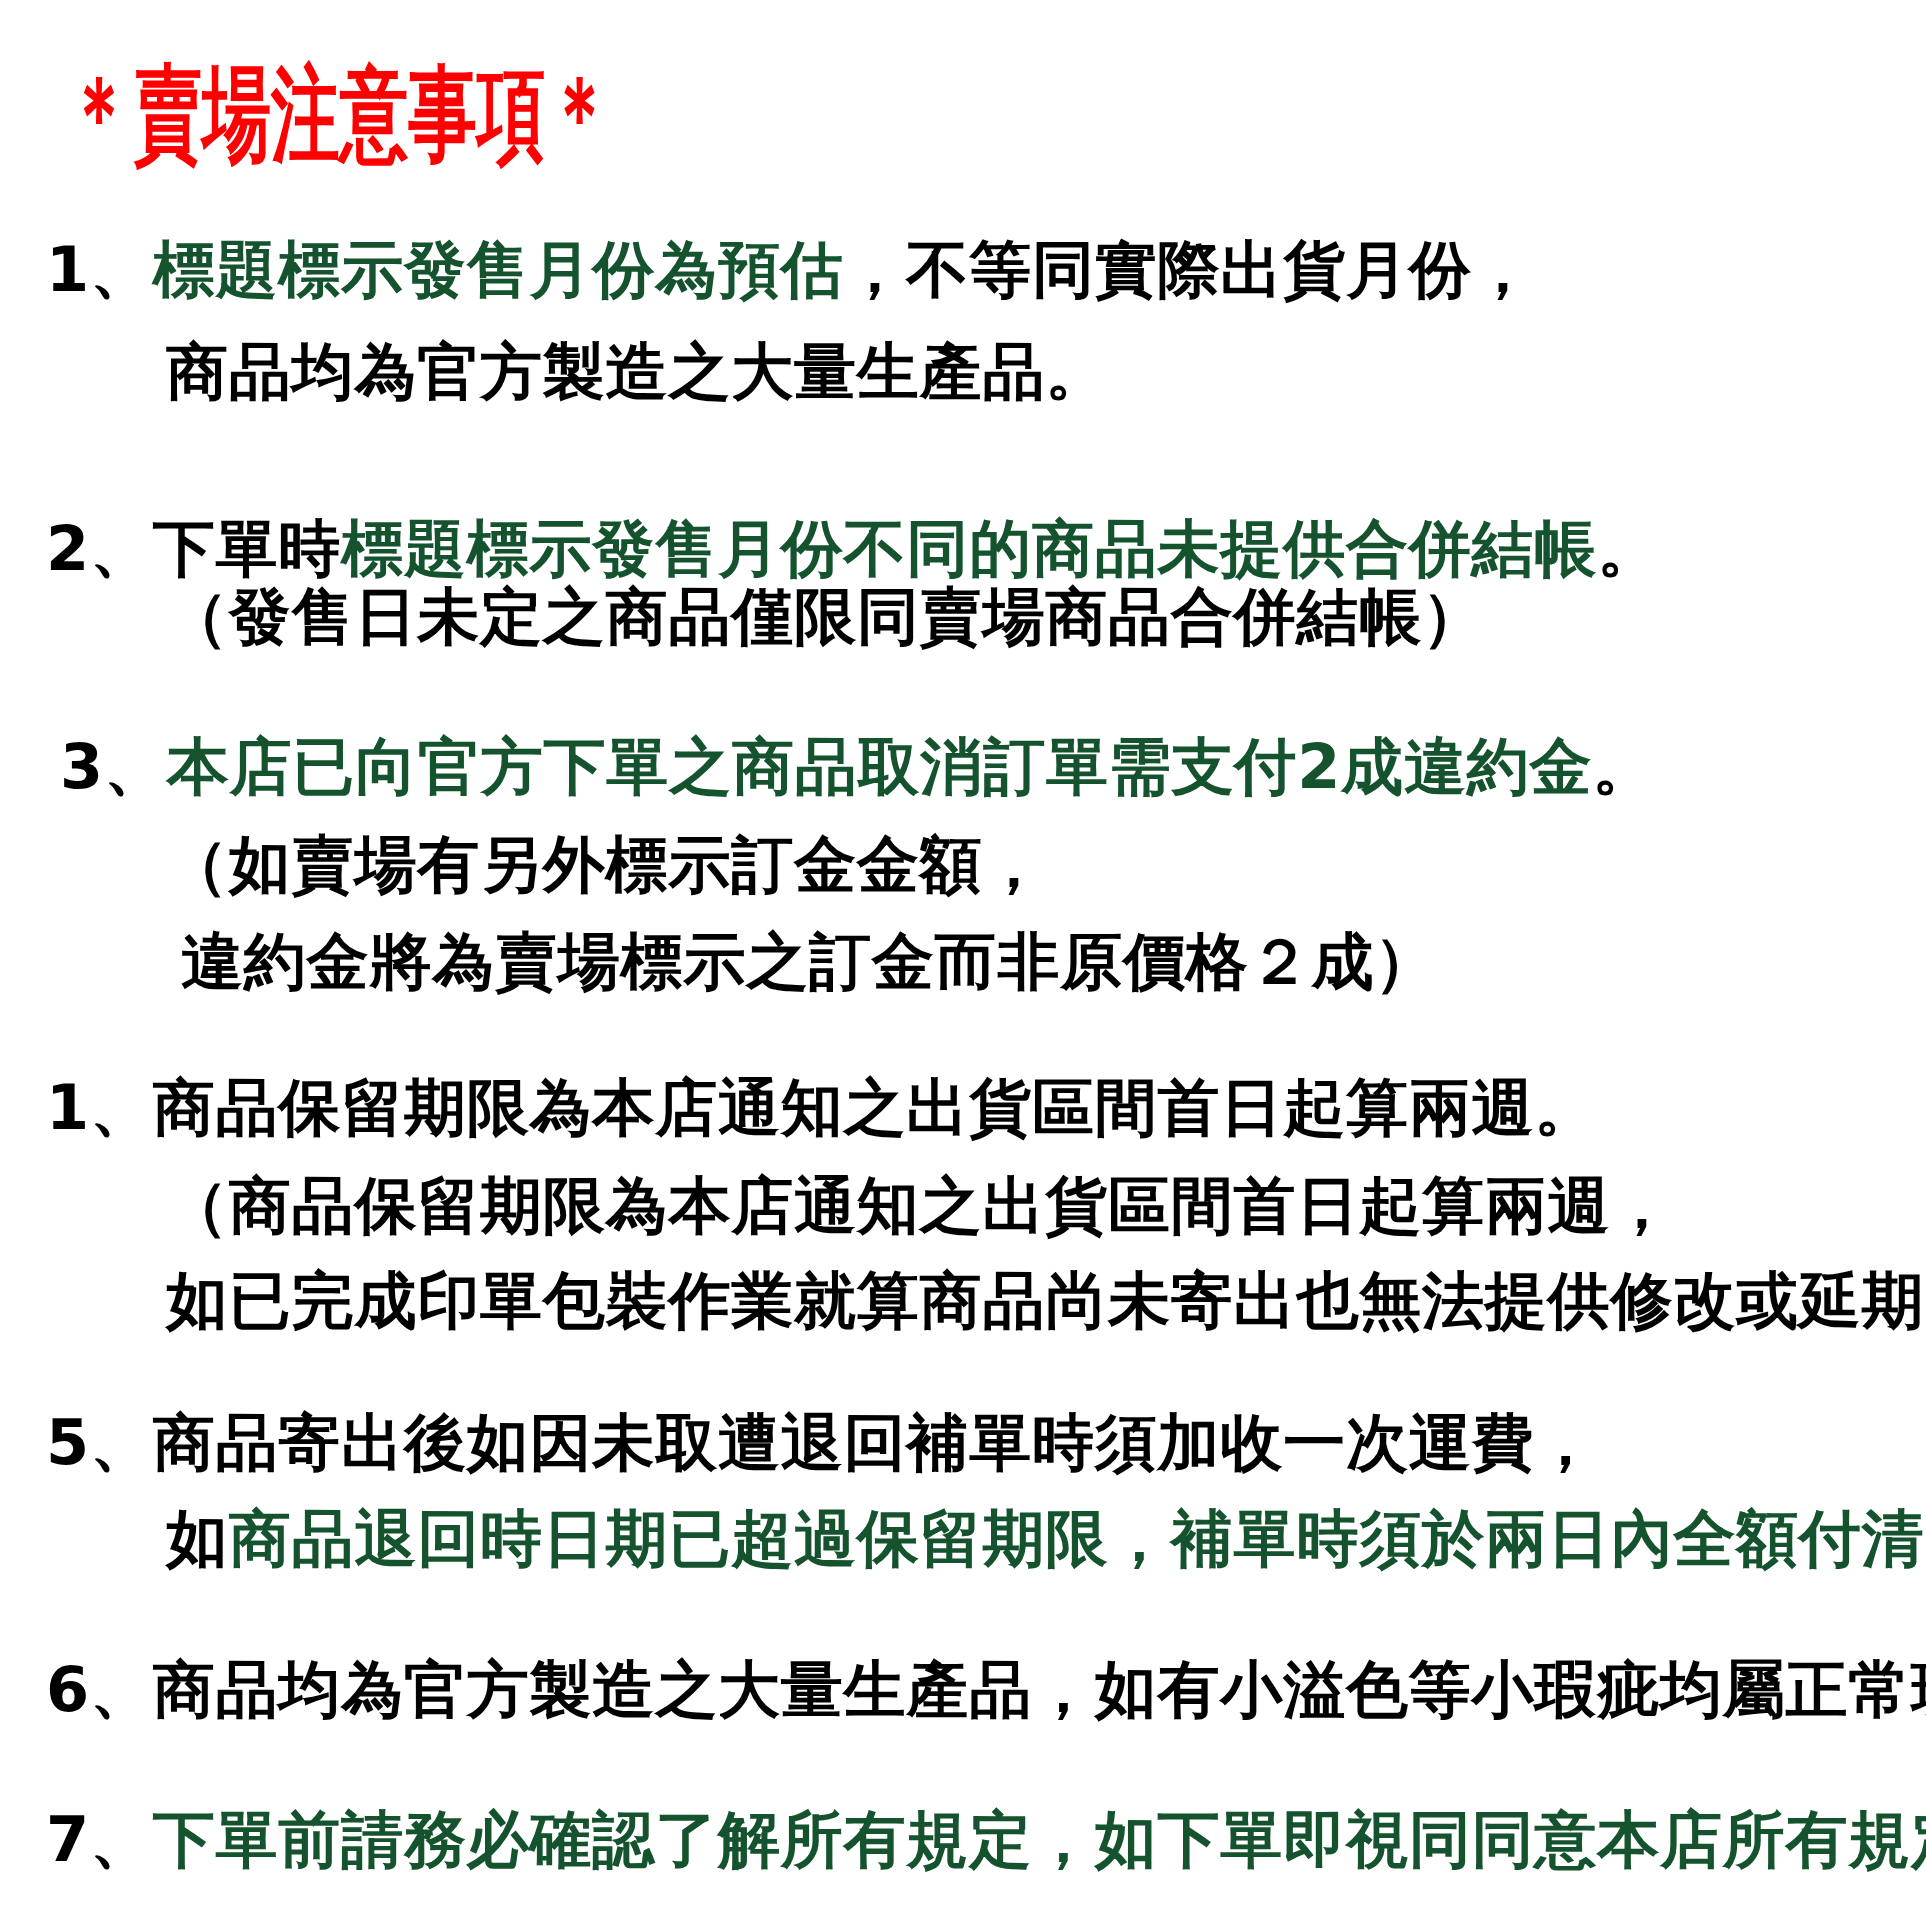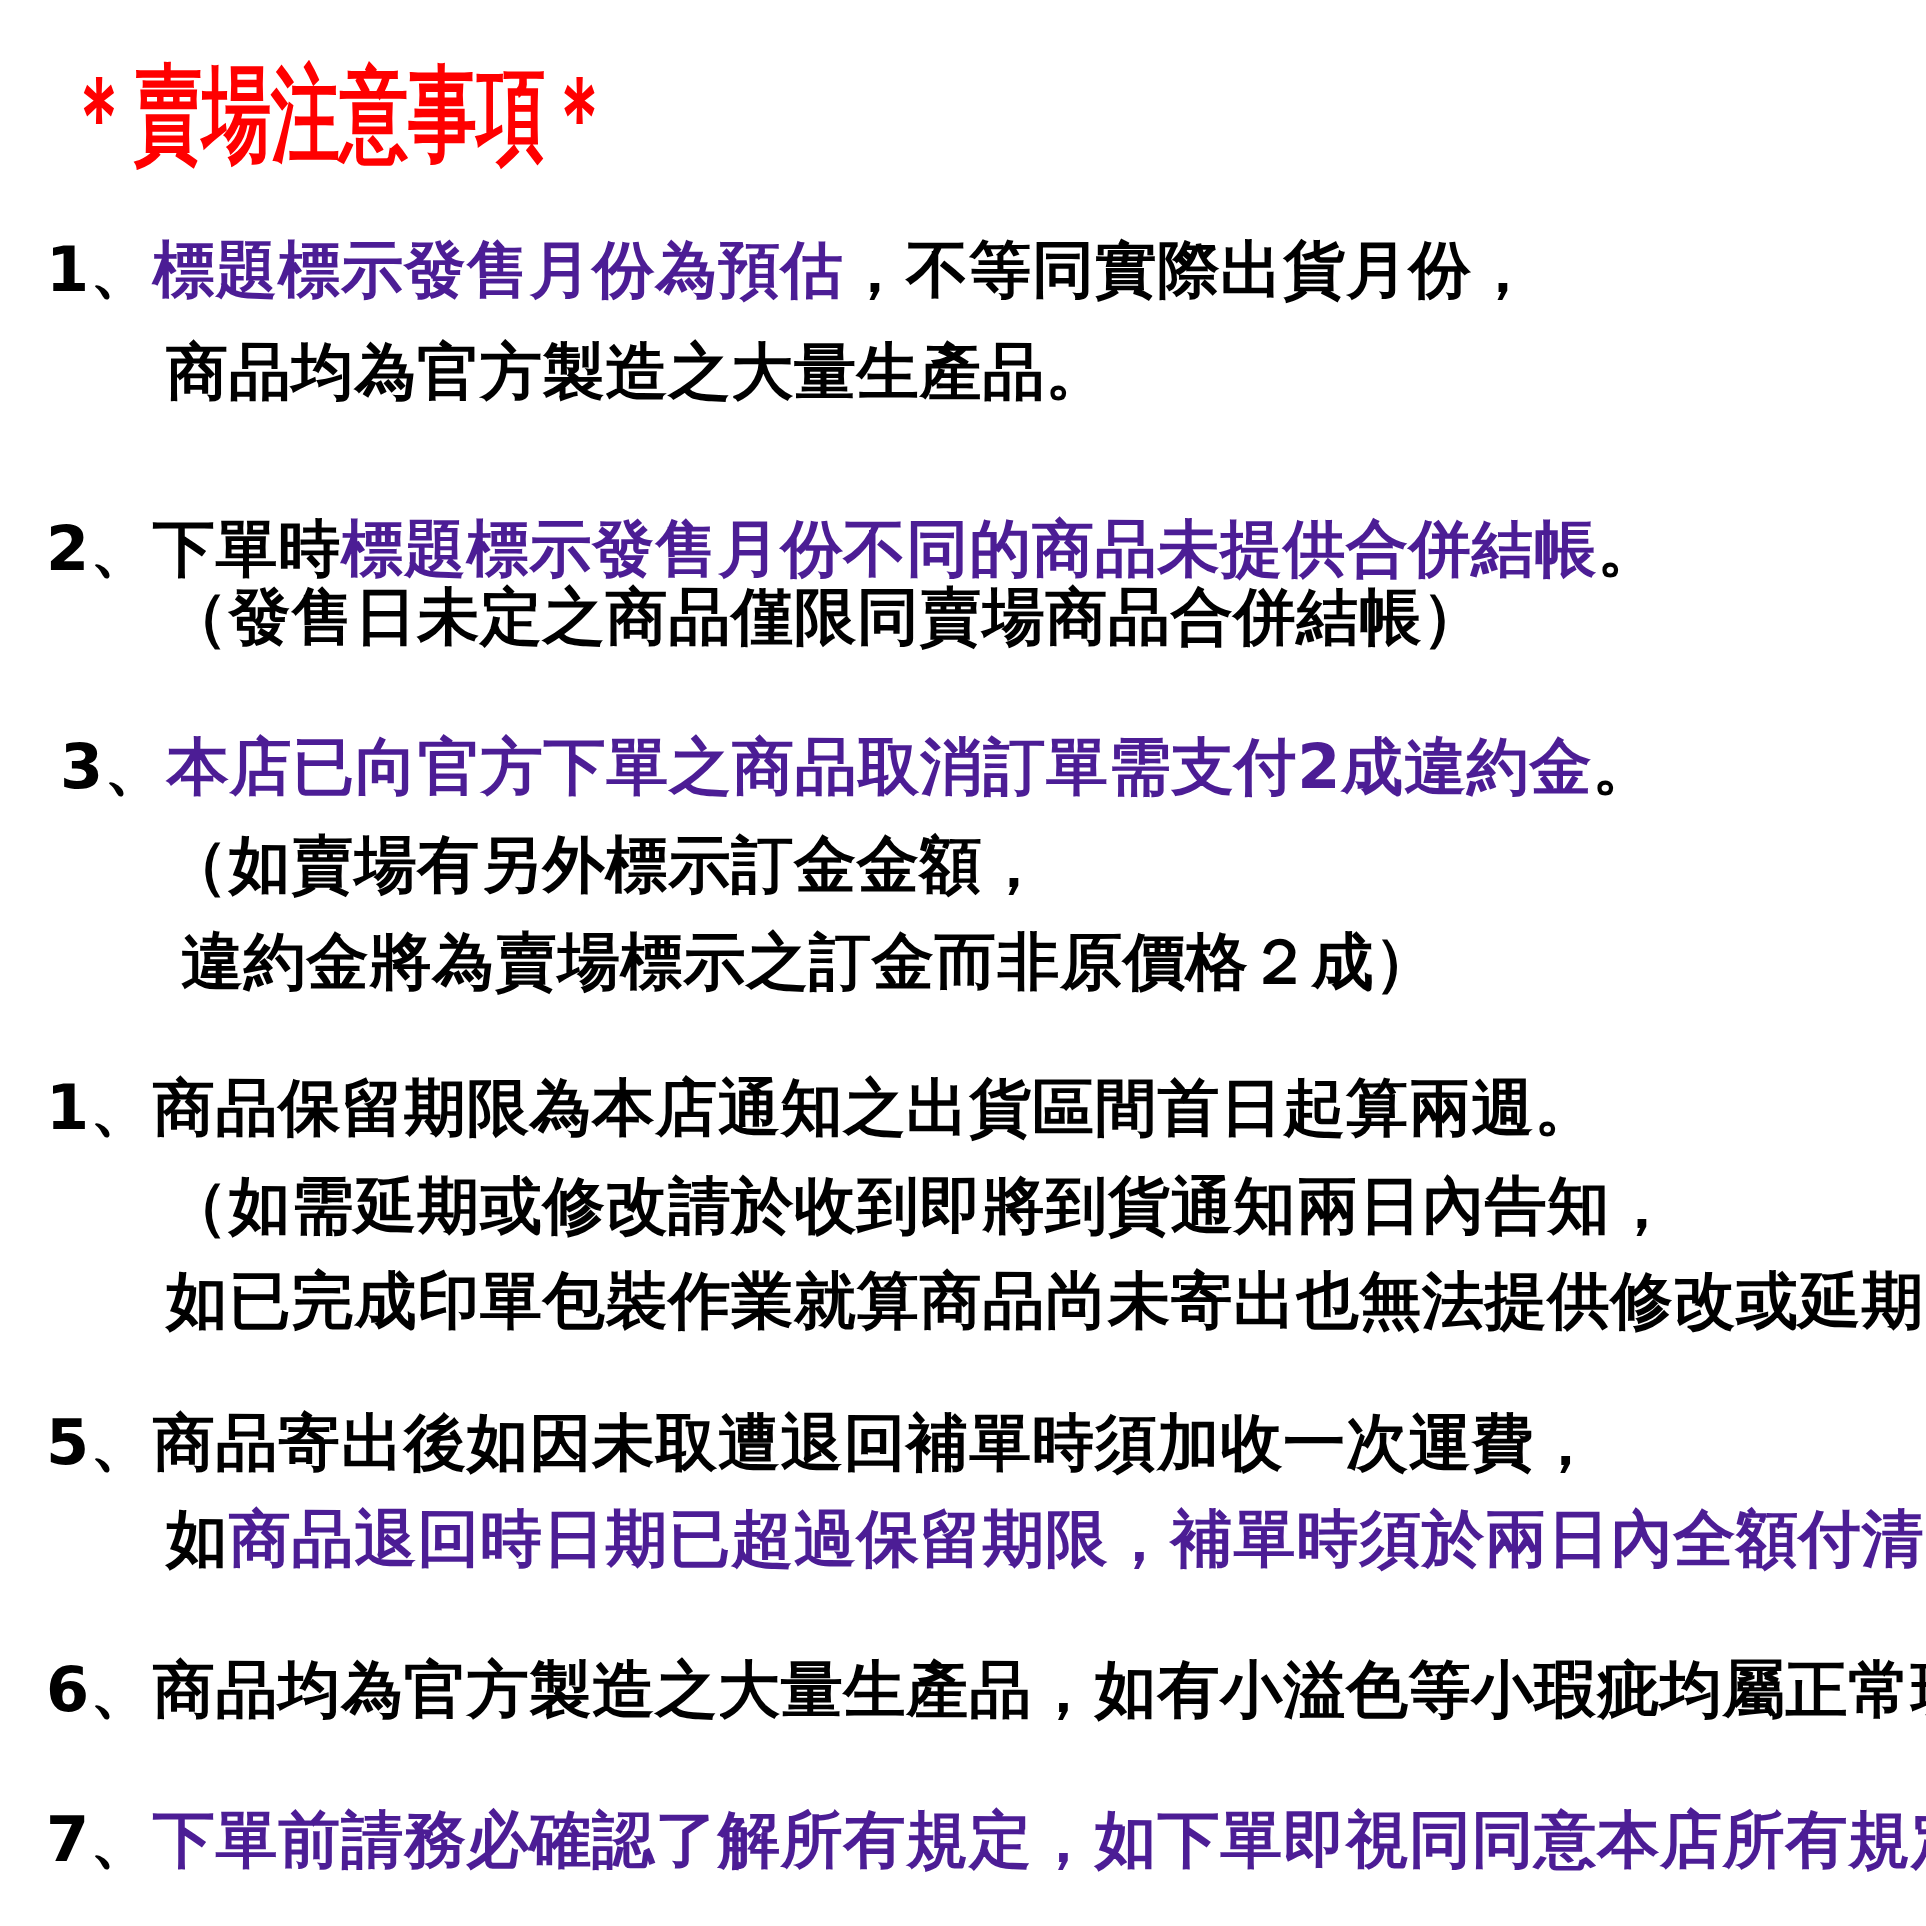--- a/index.html
+++ b/index.html
@@ -45,21 +45,21 @@
   .l5  { top: 826px; }
   .l6  { top: 923px; left: 181px; }
   .l7  { top: 1069px; }
   .l8  { top: 1167px; }
   .l9  { top: 1262px; }
   .l10 { top: 1404px; text-align: right; }
   .l11 { top: 1500px; }
   .l12 { top: 1651px; }
   .l13 { top: 1801px; }
   .black { color: #000000; }
-  .red   { color: #4c1d95; }
+  .red   { color: #14532d; }
 </style>
 </head>
 <body>
 
 <div class="page-title">＊賣場注意事項＊</div>
 
 <div class="line num l0">
   <span class="black">1、</span><span class="red">標題標示發售月份為預估</span><span class="black">，不等同實際出貨月份，</span>
 </div>
 
@@ -85,21 +85,21 @@
 
 <div class="line cont l6">
   <span class="black">違約金將為賣場標示之訂金而非原價格２成）</span>
 </div>
 
 <div class="line num l7">
   <span class="black">1、商品保留期限為本店通知之出貨區間首日起算兩週。</span>
 </div>
 
 <div class="line cont l8">
-  <span class="black">（如需延期或修改請於收到即將到貨通知兩日內告知，</span>
+  <span class="black">（商品保留期限為本店通知之出貨區間首日起算兩週，</span>
 </div>
 
 <div class="line cont l9">
   <span class="black">如已完成印單包裝作業就算商品尚未寄出也無法提供修改或延期）</span>
 </div>
 
 <div class="line num l10">
   <span class="black">5、商品寄出後如因未取遭退回補單時須加收一次運費，</span>
 </div>
 

